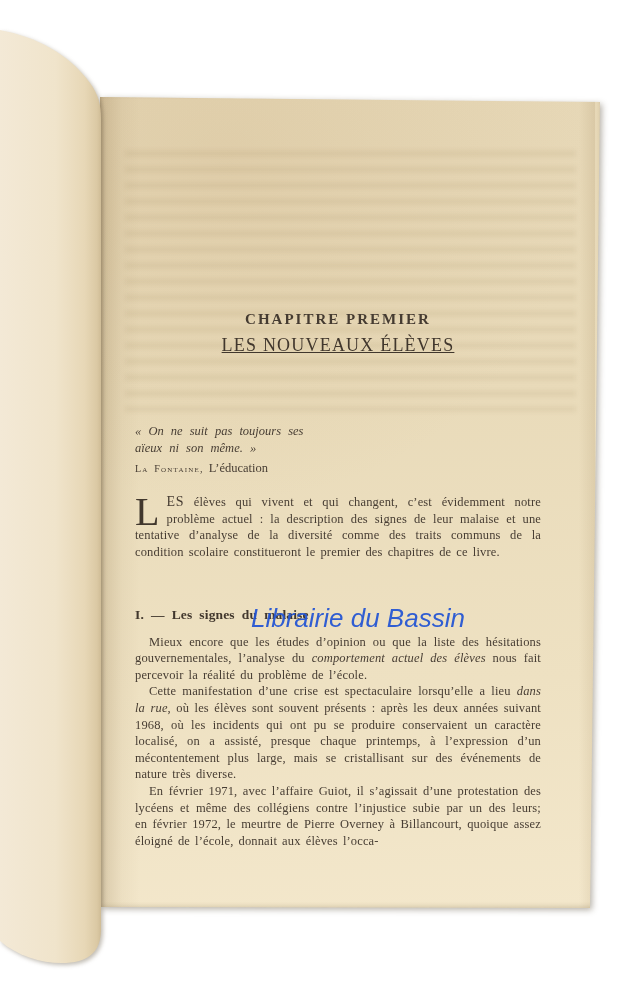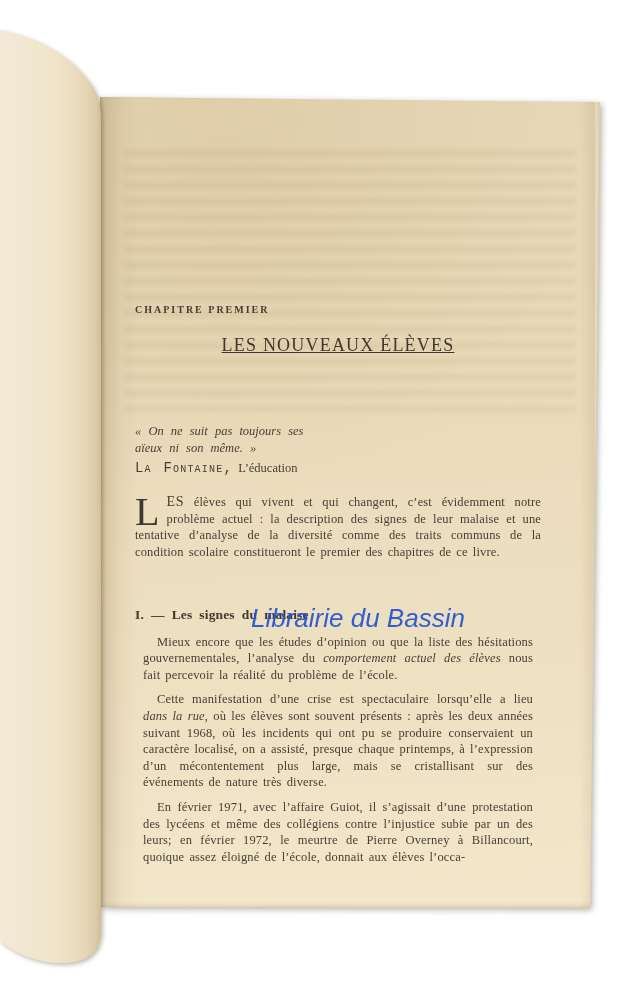--- a/index.html
+++ b/index.html
@@ -41,39 +41,39 @@
   }
   .ghost-lines{
     position:absolute;left:25px;right:25px;top:55px;height:262px;
     background:repeating-linear-gradient(180deg,
       rgba(136,106,64,0.085) 0px, rgba(136,106,64,0.085) 7px,
       rgba(136,106,64,0) 7px, rgba(136,106,64,0) 16px);
     filter:blur(2px);
     pointer-events:none;
   }
   .kicker{
-    position:absolute;left:35px;top:209px;width:406px;
-    text-align:left;font-size:10px;font-weight:bold;
+    position:absolute;left:35px;top:216px;width:406px;
+    text-align:center;font-size:15px;font-weight:bold;
     letter-spacing:2px;color:#453b31;
   }
   .title{
     position:absolute;left:35px;top:239px;width:406px;
     text-align:center;font-size:18px;line-height:23.5px;
     letter-spacing:1.2px;color:#41372d;text-decoration:underline;
   }
   .epigraph{
     position:absolute;left:35px;top:328px;width:400px;
     font-size:12.5px;line-height:16.5px;
     font-style:italic;word-spacing:4px;color:#473d33;
   }
   .epigraph .attribution{
     font-style:normal;margin-top:4px;padding-right:22px;word-spacing:2px;
   }
   .epigraph .attribution .sc{
-    font-variant:small-caps;letter-spacing:1.2px;font-style:normal;font-size:14px;font-family:Liberation Mono, monospace;
+    font-variant:small-caps;letter-spacing:1.2px;font-style:normal;font-size:10px;
   }
   .epigraph .attribution .work{}
 
   .lead{
     position:absolute;left:35px;top:399px;width:406px;
     font-size:12.5px;line-height:16.6px;text-align:justify;
     word-spacing:1.8px;letter-spacing:0.15px;color:#473d33;
   }
   .dropcap{
     float:left;font-size:40px;line-height:31px;
@@ -83,21 +83,21 @@
 
   .flow{
     position:absolute;left:35px;top:504px;width:406px;
     font-size:12.5px;line-height:16.6px;text-align:justify;
     word-spacing:1.8px;letter-spacing:0.15px;color:#473d33;
   }
   .section-heading{
     font-size:13.5px;font-weight:bold;color:#41372d;
     word-spacing:3.5px;margin:8px 0 10px 0;text-align:left;
   }
-  .flow p{margin:8px;text-indent:14px;}
+  .flow p{margin:0;text-indent:14px;}
   .it{font-style:italic;}
 
   
   .left-curl{
     position:absolute;left:0;top:0;width:110px;height:1000px;
     filter:drop-shadow(2px 2px 2px rgba(100,88,64,0.40));
   }
 
   
   .watermark{

